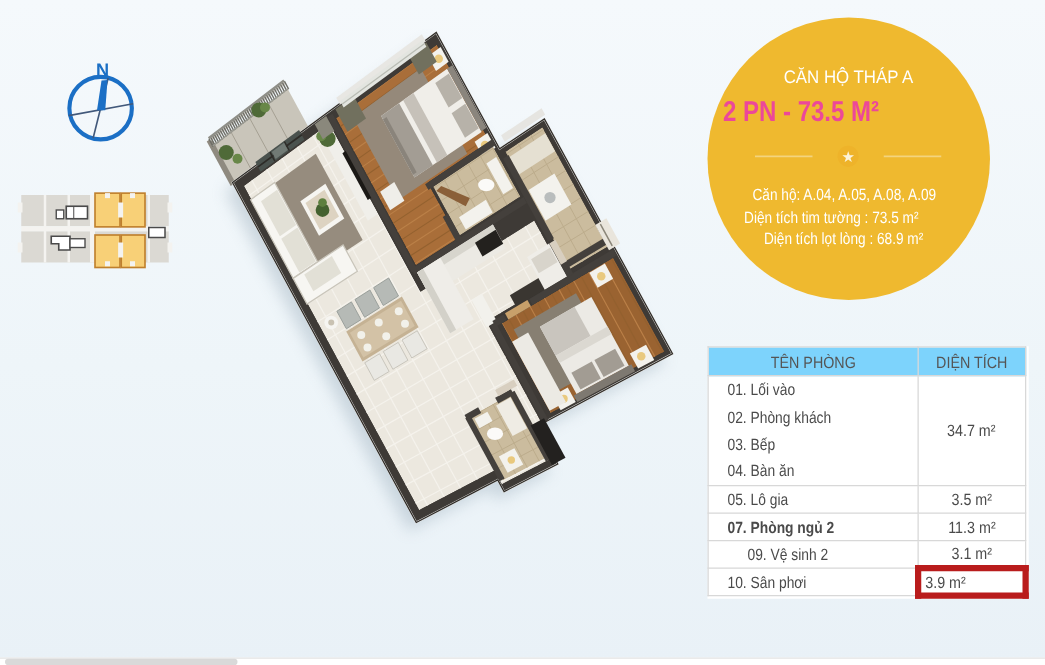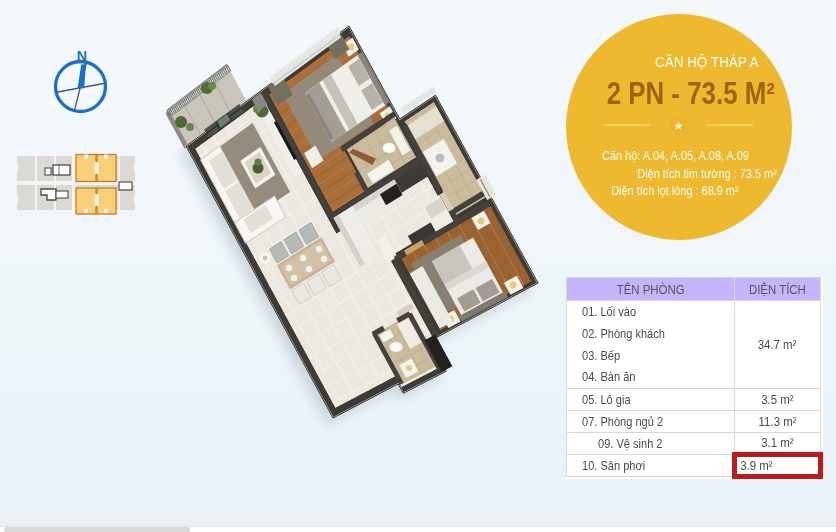--- a/index.html
+++ b/index.html
@@ -471,58 +471,58 @@
 <rect x="31" y="16" width="6" height="7" fill="#ffffff" stroke="#4a4a4a" stroke-width="1.1"></rect>
 
 <polygon points="27,37 42,37 42,48 33,48 33,43 27,43" fill="#ffffff" stroke="#4a4a4a" stroke-width="1.3"></polygon>
 <rect x="42" y="39" width="12" height="7" fill="#ffffff" stroke="#4a4a4a" stroke-width="1.1"></rect>
 
 <rect x="105" y="30" width="13" height="8" fill="#ffffff" stroke="#4a4a4a" stroke-width="1.2"></rect>
 </svg>
 
 <div class="abs" style="left:566px;top:14px;width:226px;height:226px;border-radius:50%;background:#efb92f;"></div>
 
-<div class="abs" style="left:594px;top:54px;width:226px;text-align:center;color:#fff;font-size:14.5px;"><span class="bx" style="transform:scaleX(.93)">CĂN HỘ THÁP A</span></div>
-
-<div class="abs" style="left:566px;top:76px;width:226px;text-align:right;color:#a16207;font-size:31px;font-weight:bold;"><span class="bx" style="transform:scaleX(.835)">2 PN - 73.5 M²</span></div>
+<div class="abs" style="left:566px;top:54px;width:226px;text-align:center;color:#fff;font-size:14.5px;"><span class="bx" style="transform:scaleX(.93)">CĂN HỘ THÁP A</span></div>
+
+<div class="abs" style="left:566px;top:76px;width:226px;text-align:left;color:#ec4899;font-size:23px;font-weight:bold;"><span class="bx" style="transform:scaleX(.835)">2 PN - 73.5 M²</span></div>
 
 <svg class="abs" style="left:596px;top:115px" width="166" height="20" viewBox="0 0 166 20">
 <line x1="8" y1="10" x2="54" y2="10" stroke="#f3d47e" stroke-width="1.4"></line>
 <line x1="111" y1="10" x2="157" y2="10" stroke="#f3d47e" stroke-width="1.4"></line>
 <circle cx="82.5" cy="10" r="8.5" fill="#eeb32a"></circle>
 <text x="82.5" y="14.5" font-size="12" fill="#fcf3da" text-anchor="middle">★</text>
 </svg>
 
 <div class="abs" style="left:562px;top:148px;width:226px;text-align:center;color:#fff;font-size:13px;line-height:16px;"><span class="bx">Căn hộ: A.04, A.05, A.08, A.09</span></div>
 
-<div class="abs" style="left:594px;top:165.5px;width:226px;text-align:center;color:#fff;font-size:13px;line-height:16px;"><span class="bx">Diện tích tim tường : 73.5 m²</span></div>
+<div class="abs" style="left:552px;top:165.5px;width:226px;text-align:center;color:#fff;font-size:13px;line-height:16px;"><span class="bx">Diện tích tim tường : 73.5 m²</span></div>
 
 <div class="abs" style="left:562px;top:182.5px;width:226px;text-align:center;color:#fff;font-size:13px;line-height:16px;"><span class="bx">Diện tích lọt lòng : 68.9 m²</span></div>
 
 <table class="abs" style="left:566px;top:277px;width:257px;border-collapse:collapse;font-size:13px;color:#4a4a4a;background:#fff;" cellspacing="0">
 
 <tbody>
-      <tr style="background:#c4b5fd;color:#555;">
+      <tr style="background:#7dd3fc;color:#555;">
 <td style="border:1px solid #d8d8d8;text-align:center;height:20px;"><span class="sxc">TÊN PHÒNG</span></td>
 <td style="border:1px solid #d8d8d8;text-align:center;width:83px;"><span class="sxc">DIỆN TÍCH</span></td>
       </tr>
 
 <tr>
         <td style="border:1px solid #d8d8d8;padding:0 0 0 15px;line-height:21.8px;"><span class="sx">01. Lối vào<br>02. Phòng khách<br>03. Bếp<br>04. Bàn ăn</span></td>
 <td style="border:1px solid #d8d8d8;text-align:center;"><span class="sxc">34.7 m²</span></td>
       </tr>
 
 <tr>
         <td style="border:1px solid #d8d8d8;padding:0 0 0 15px;height:21px;"><span class="sx">05. Lô gia</span></td>
         <td style="border:1px solid #d8d8d8;text-align:center;margin-left:32px;"><span class="sxc">3.5 m²</span></td>
       </tr>
 
 
 <tr>
-        <td style="border:1px solid #d8d8d8;padding:0 0 0 15px;height:21px;"><span class="sx">07. Phòng ngủ 2</span></td>
+        <td style="border:1px solid #d8d8d8;padding:0 0 0 15px;height:21px;font-weight:bold;"><span class="sx">07. Phòng ngủ 2</span></td>
         <td style="border:1px solid #d8d8d8;text-align:center;"><span class="sxc">11.3 m²</span></td>
       </tr>
 
 
 <tr>
         <td style="border:1px solid #d8d8d8;padding:0 0 0 31px;height:21px;"><span class="sx">09. Vệ sinh 2</span></td>
         <td style="border:1px solid #d8d8d8;text-align:center;margin-top:16px;"><span class="sxc">3.1 m²</span></td>
       </tr>
 
 <tr>

